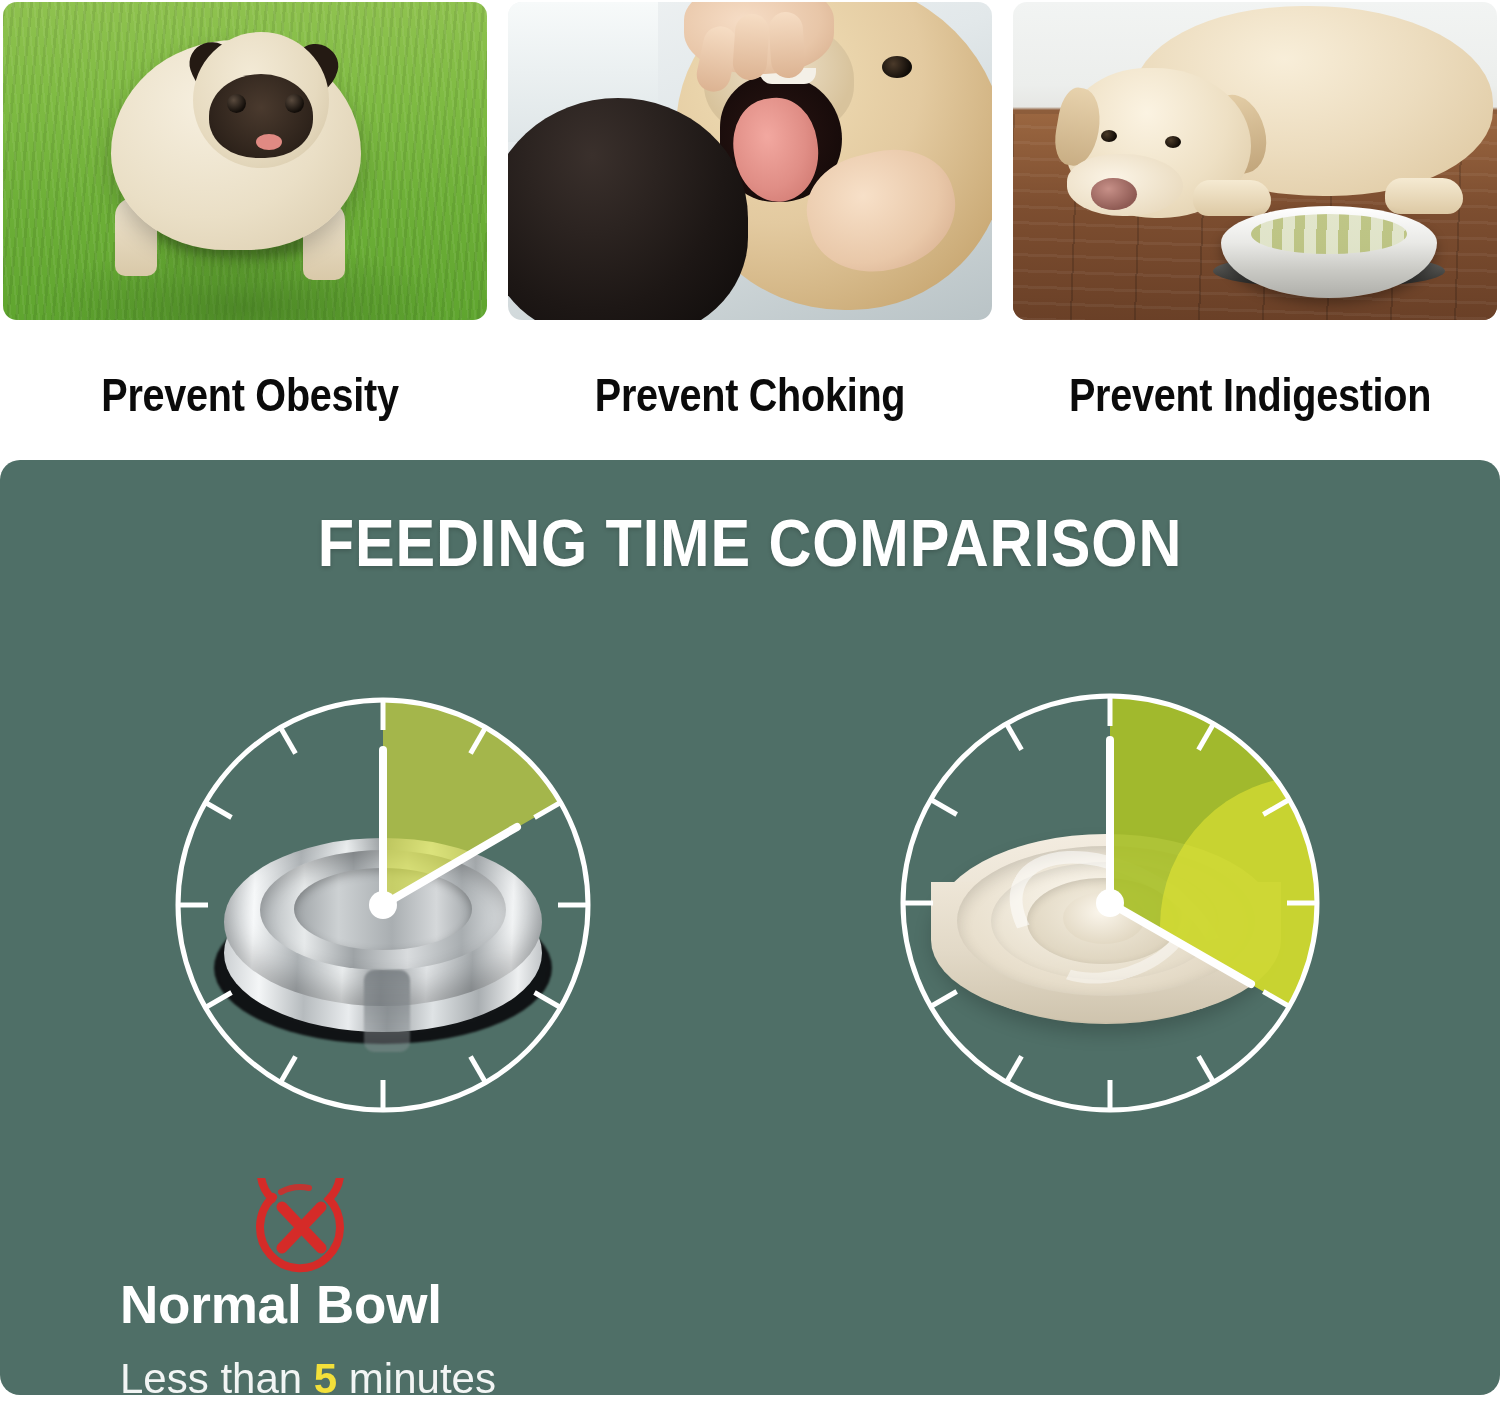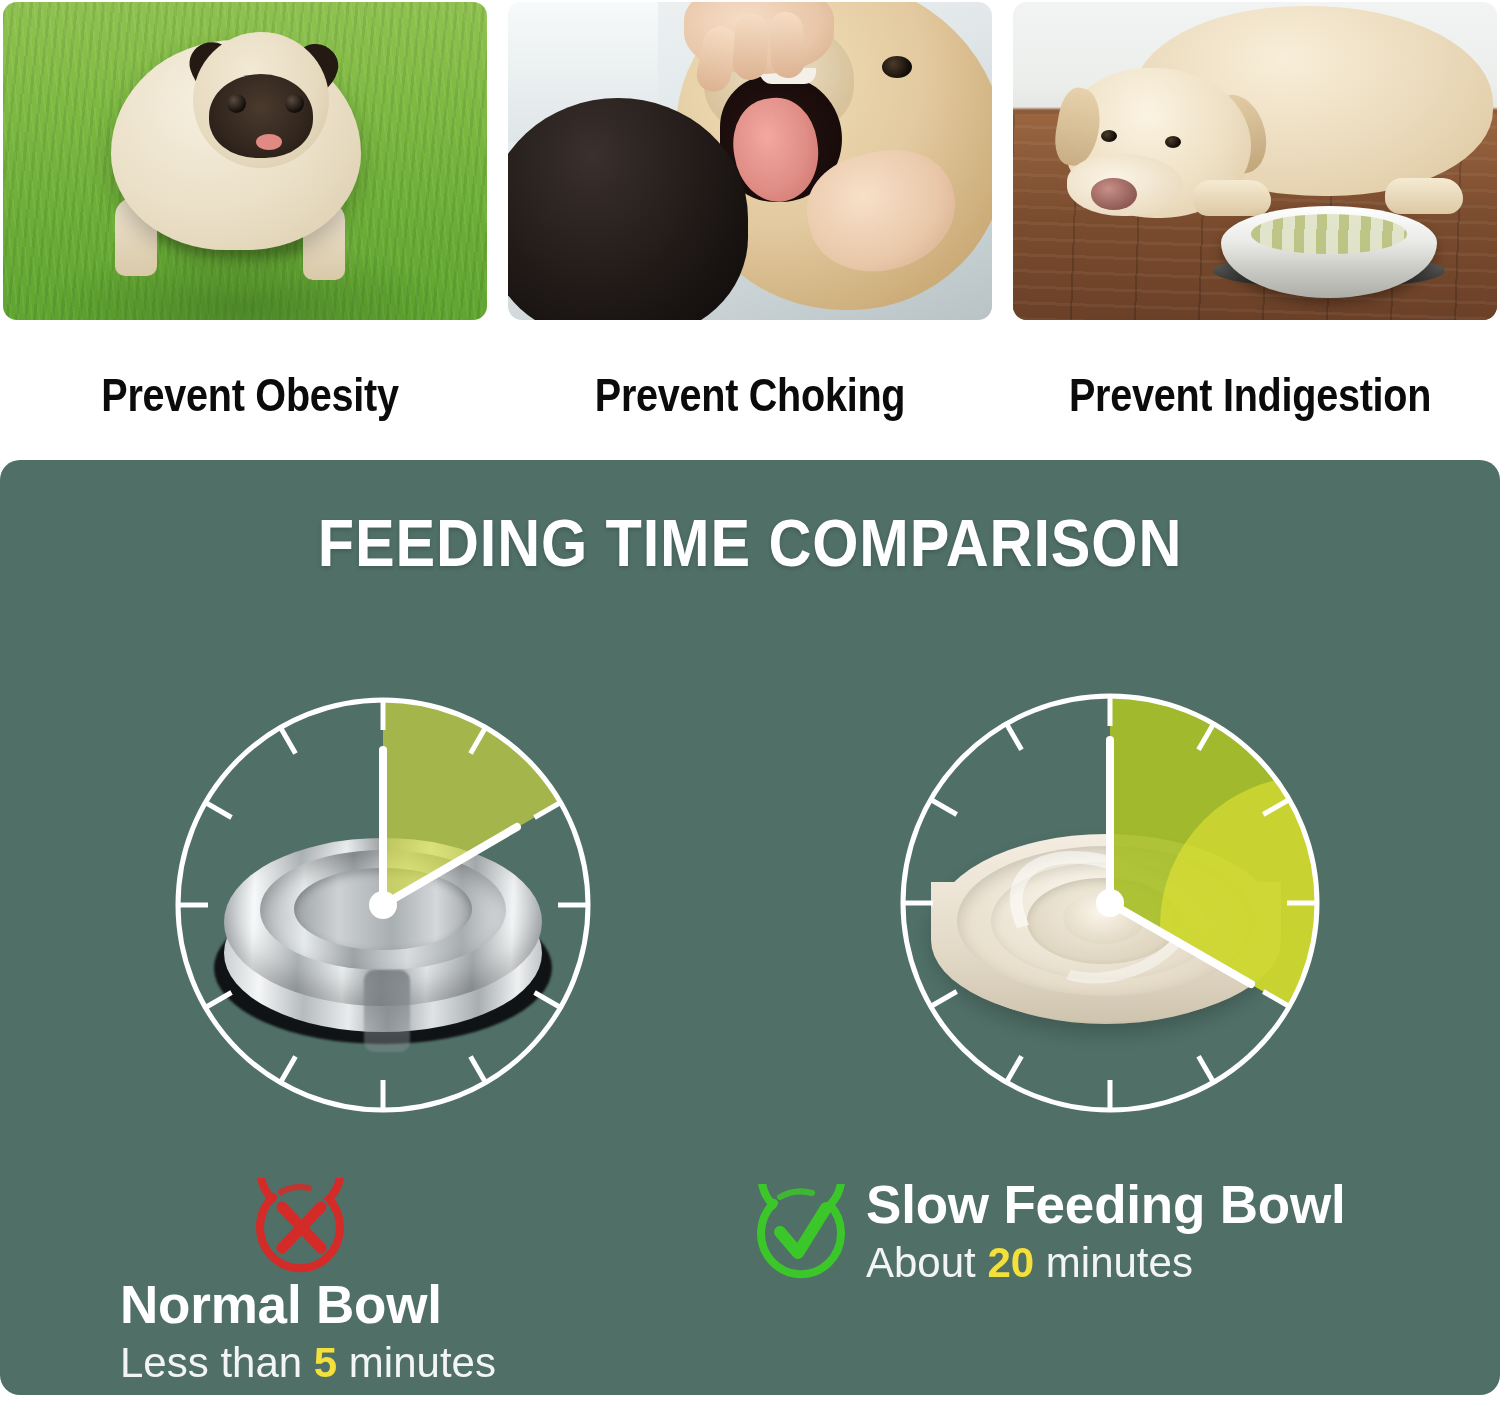--- a/index.html
+++ b/index.html
@@ -275,21 +275,21 @@
   
   .label-row{position:absolute;display:flex;align-items:center;}
   .mark-icon{width:100px;height:100px;flex:0 0 100px;position:relative;}
   .label-text{margin-left:14px;}
   .label-title{
     color:#ffffff;font-size:53px;font-weight:700;line-height:1.0;
     letter-spacing:-.2px;white-space:nowrap;
     font-family:"Liberation Sans","DejaVu Sans",sans-serif;
   }
   .label-sub{
-    color:#f2f5f4;font-size:42px;font-weight:400;line-height:1.25;margin-top:6px;
+    color:#f2f5f4;font-size:42px;font-weight:400;line-height:1.25;margin-top:22px;
     white-space:nowrap;
     font-family:"Liberation Sans","DejaVu Sans",sans-serif;
   }
   .hl-num{color:#f3e03a;font-weight:700;}
 </style>
 </head>
 <body>
 
 <div id="photo-strip">
 
@@ -447,31 +447,14 @@
     <div class="label-text">
       <div class="label-title">Normal Bowl</div>
       <div class="label-sub">
         <span>Less than</span>
         <span class="hl-num">5</span>
         <span>minutes</span>
       </div>
     </div>
   </div>
 
-  <div class="label-row" style="left:752px;top:718px;">
-    <div class="mark-icon">
-      <svg viewBox="0 0 100 100" width="100" height="100">
-        <path d="M22 19 A40 41 0 1 0 78 21 A40 41 0 1 0 21 21" fill="none" stroke="#3bc62a" stroke-width="8" stroke-linecap="round"></path>
-        <path d="M28 13 A42 42 0 0 1 60 9" fill="none" stroke="#3bc62a" stroke-width="6" stroke-linecap="round" opacity=".85"></path>
-        <path d="M28 48 L46 69 L74 24" fill="none" stroke="#3bc62a" stroke-width="12" stroke-linecap="round" stroke-linejoin="round"></path>
-      </svg>
-    </div>
-    <div class="label-text">
-      <div class="label-title">Slow Feeding Bowl</div>
-      <div class="label-sub">
-        <span>About</span>
-        <span class="hl-num">20</span>
-        <span>minutes</span>
-      </div>
-    </div>
-  </div>
 
 </div>
 
 </body></html>

